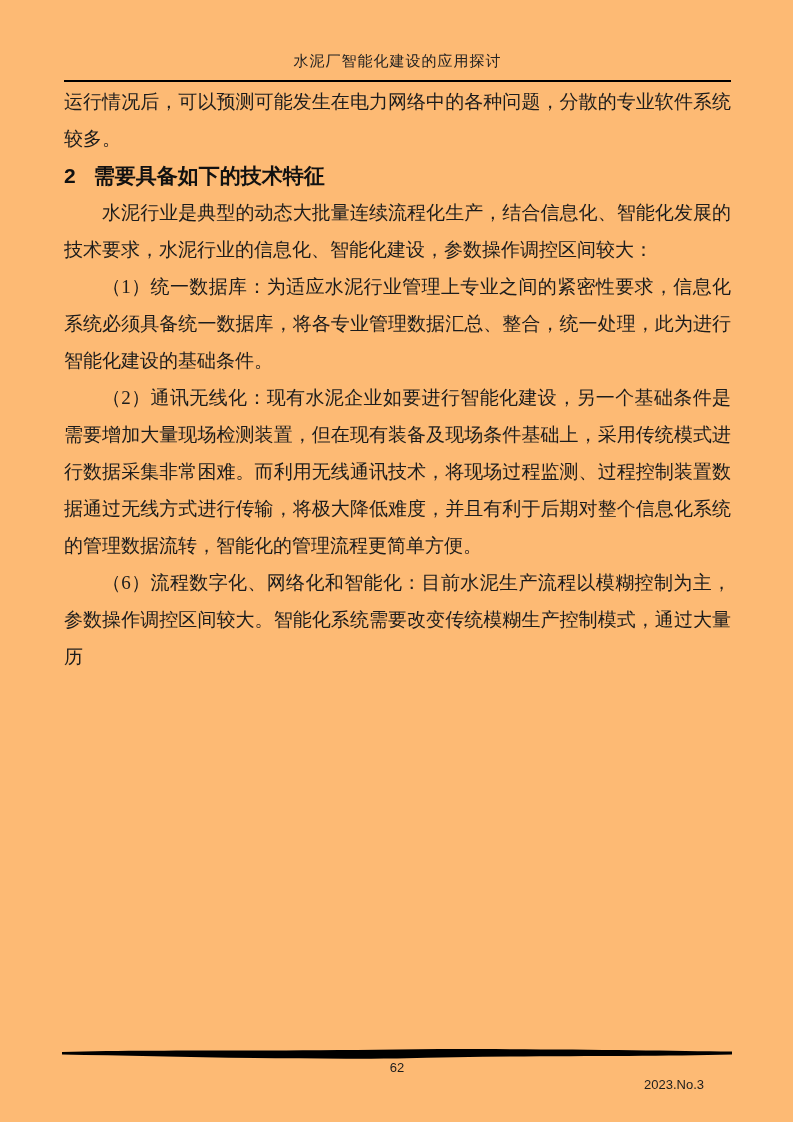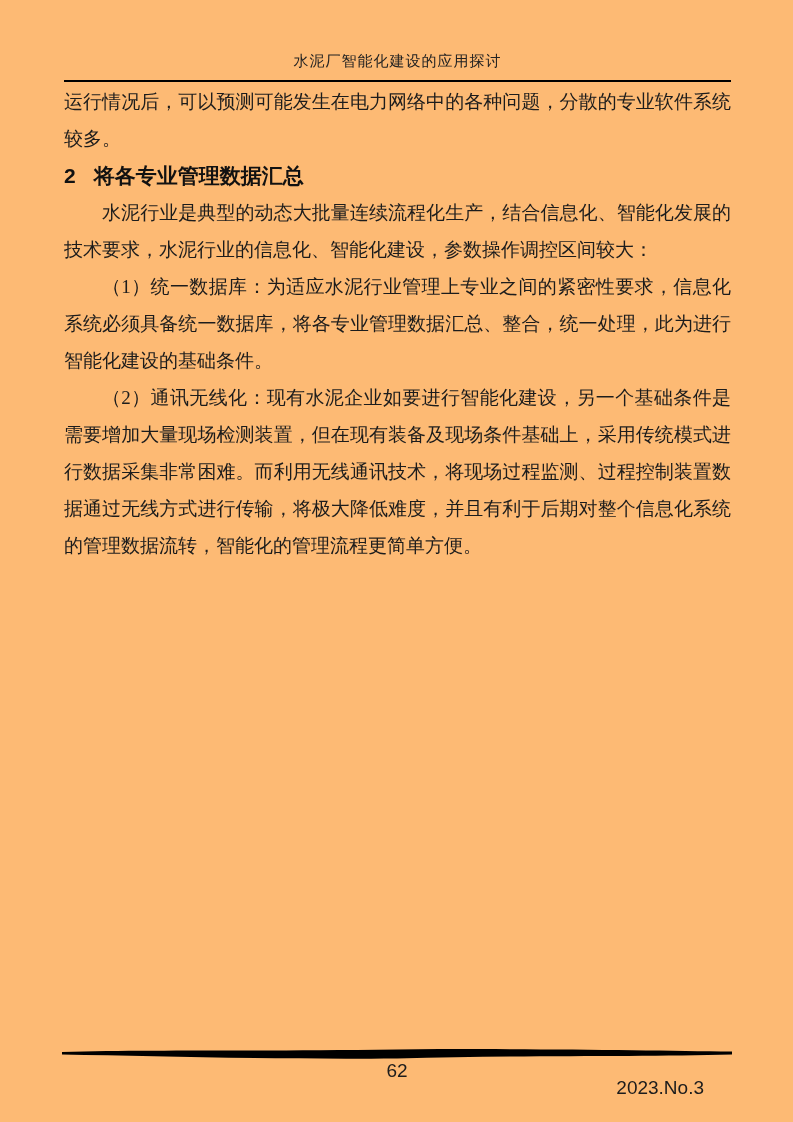--- a/index.html
+++ b/index.html
@@ -52,21 +52,21 @@
     position: absolute;
     left: 62px; top: 1048px;
     width: 670px;
   }
   .footer-rule-svg { display: block; width: 670px; height: 12px; }
   .footer-row {
     position: relative;
     width: 670px;
     height: 18px;
     font-family: "Liberation Sans", "DejaVu Sans", sans-serif;
-    font-size: 19px;
+    font-size: 13px;
     color: #1c1c1c;
     margin-top: -1px;
   }
   .footer-page-number {
     position: absolute;
     left: 0; right: 0;
     text-align: center;
     top: 1px;
   }
   .footer-issue {
@@ -82,26 +82,27 @@
 
   <header class="running-header">
     <div class="running-title">水泥厂智能化建设的应用探讨</div>
     <div class="header-rule"></div>
   </header>
 
   <main class="doc-body">
     <p class="para no-indent">运行情况后，可以预测可能发生在电力网络中的各种问题，分散的专业软件系统较多。</p>
 
     <h2 class="section-heading">
-      <span class="sec-num">2</span><span>将各专业管理数据汇总</span>
+      <span class="sec-num">2</span><span>需要具备如下的技术特征</span>
     </h2>
 
     <p class="para">水泥行业是典型的动态大批量连续流程化生产，结合信息化、智能化发展的技术要求，水泥行业的信息化、智能化建设，参数操作调控区间较大：</p>
     <p class="para">（1）统一数据库：为适应水泥行业管理上专业之间的紧密性要求，信息化系统必须具备统一数据库，将各专业管理数据汇总、整合，统一处理，此为进行智能化建设的基础条件。</p>
     <p class="para">（2）通讯无线化：现有水泥企业如要进行智能化建设，另一个基础条件是需要增加大量现场检测装置，但在现有装备及现场条件基础上，采用传统模式进行数据采集非常困难。而利用无线通讯技术，将现场过程监测、过程控制装置数据通过无线方式进行传输，将极大降低难度，并且有利于后期对整个信息化系统的管理数据流转，智能化的管理流程更简单方便。</p>
+    <p class="para">（6）流程数字化、网络化和智能化：目前水泥生产流程以模糊控制为主，参数操作调控区间较大。智能化系统需要改变传统模糊生产控制模式，通过大量历</p>
   </main>
 
   <footer class="page-footer">
     <svg class="footer-rule-svg" viewBox="0 0 670 12" preserveAspectRatio="none" aria-hidden="true">
       <path d="M0,4 C 90,1.5 180,3.5 335,1.5 C 470,0.2 590,2.5 670,3.5
                L670,6.5 C 580,9 470,7 335,10.5 C 190,11.5 95,8 0,6.5 Z" fill="#000000"></path>
     </svg>
     <div class="footer-row">
       <span class="footer-page-number">62</span>
       <span class="footer-issue">2023.No.3</span>

